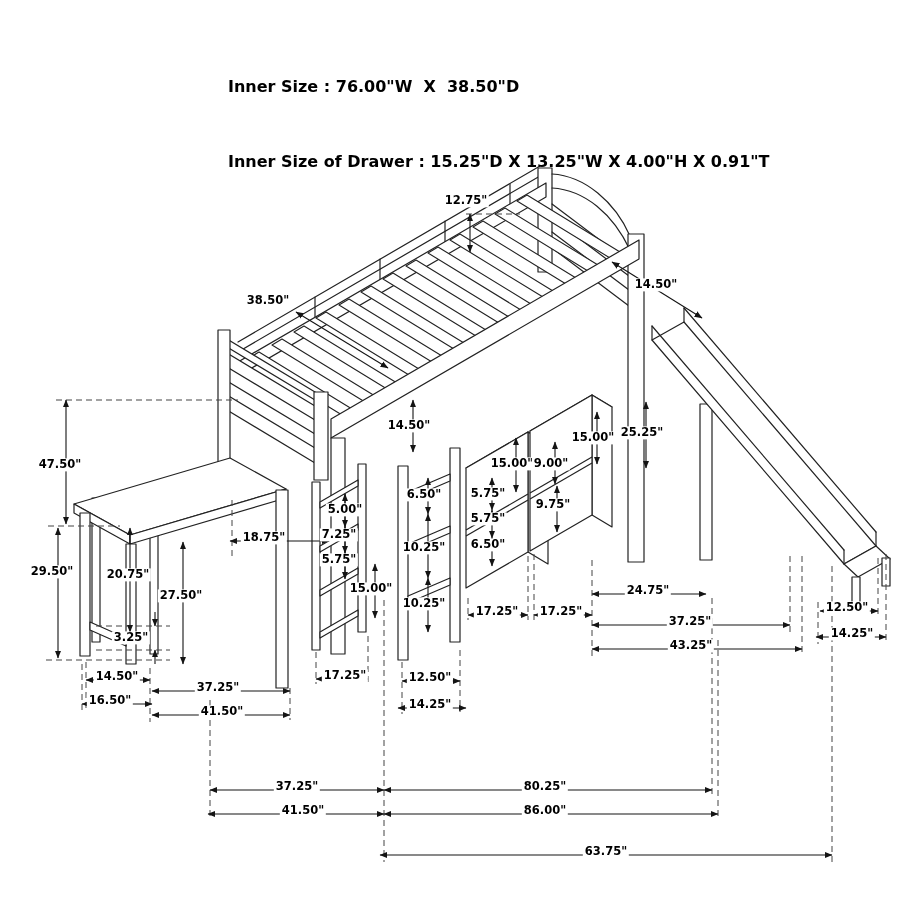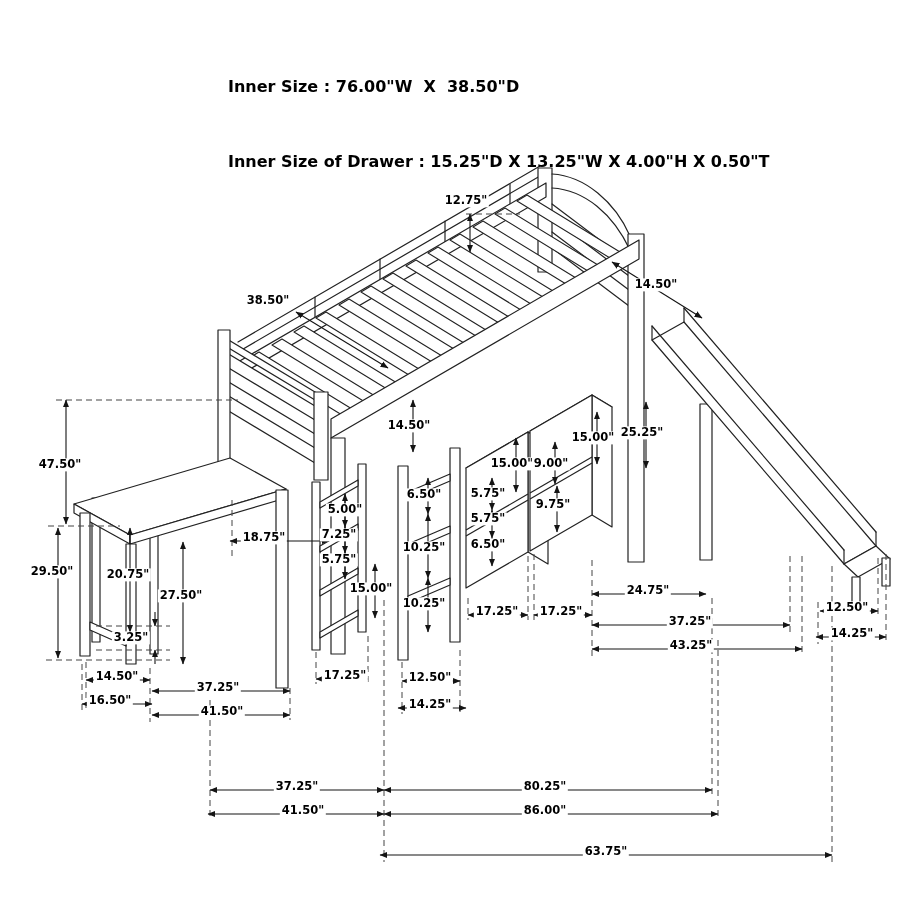--- a/index.html
+++ b/index.html
@@ -206,21 +206,21 @@
       <line x1="384" y1="814" x2="718" y2="814" marker-start="url(#ah)" marker-end="url(#ah)"></line>
       <line x1="380" y1="855" x2="832" y2="855" marker-start="url(#ah)" marker-end="url(#ah)"></line>
 
       <line x1="296" y1="312" x2="388" y2="368" marker-start="url(#ah)" marker-end="url(#ah)"></line>
       <line x1="612" y1="262" x2="702" y2="318" marker-start="url(#ah)" marker-end="url(#ah)"></line>
     </g>
   </svg>
 
   <div class="hdr">
     <div>Inner Size : 76.00"W  X  38.50"D</div>
-    <div>Inner Size of Drawer : 15.25"D X 13.25"W X 4.00"H X 0.50"T</div>
+    <div>Inner Size of Drawer : 15.25"D X 13.25"W X 4.00"H X 0.91"T</div>
   </div>
 
   <div class="labels">
       <span class="dim" style="left: 466px; top: 201px;">12.75"</span>
       <span class="dim" style="left: 268px; top: 301px;">38.50"</span>
       <span class="dim" style="left: 656px; top: 285px;">14.50"</span>
       <span class="dim" style="left: 409px; top: 426px;">14.50"</span>
       <span class="dim" style="left: 642px; top: 433px;">25.25"</span>
       <span class="dim" style="left: 593px; top: 438px;">15.00"</span>
       <span class="dim" style="left: 512px; top: 464px;">15.00"</span>

